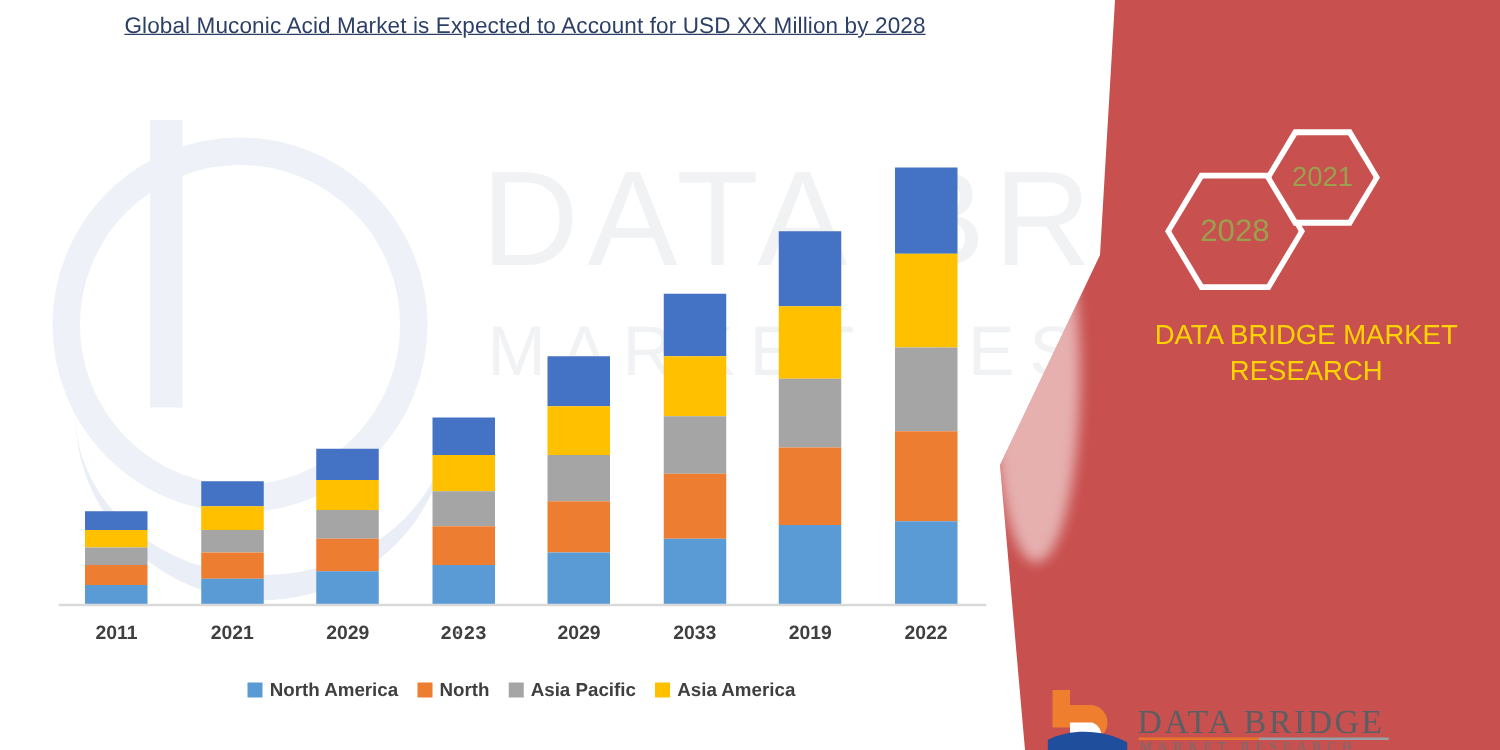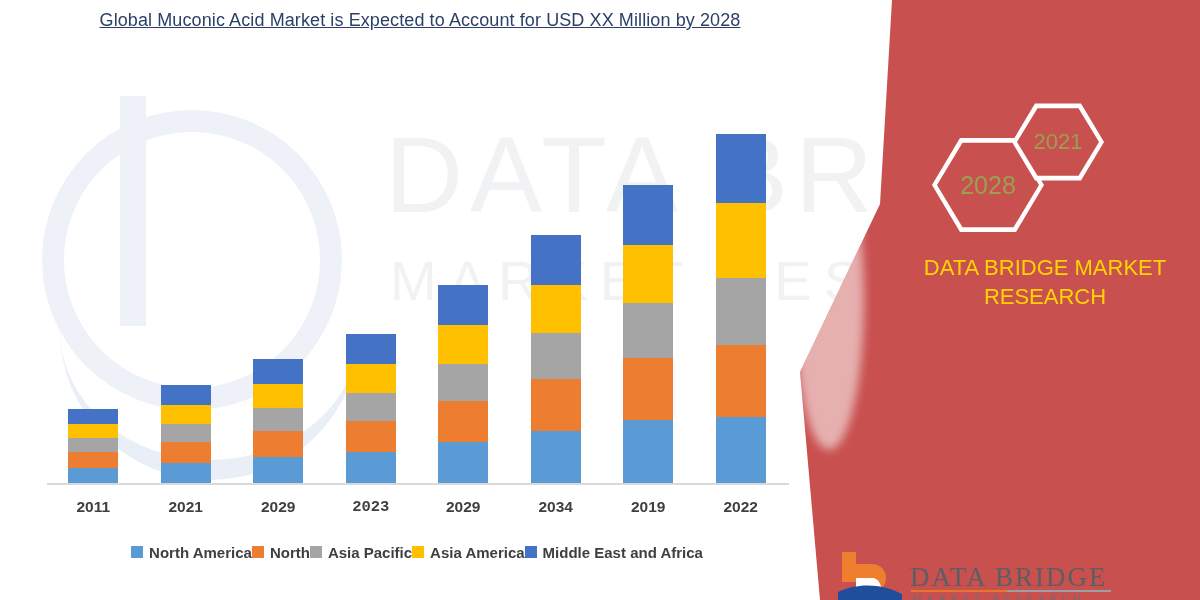--- a/index.html
+++ b/index.html
@@ -54,21 +54,21 @@
   
   #xlabels { position: absolute; left: 47px; top: 498px; width: 740px; height: 22px; }
   .xtick {
     position: absolute; width: 70px; text-align: center; top: 0;
     font-size: 15.5px; font-weight: bold; color: #3f3f3f;
   }
 
   
   #legend {
     position: absolute; left: 47px; top: 540px; width: 740px; height: 24px;
-    display: flex; align-items: center; justify-content: center; 
+    display: flex; align-items: center; justify-content: center; gap: 15px;
   }
   .legend-item { display: flex; align-items: center; gap: 6px; }
   .legend-swatch { width: 12px; height: 12px; display: inline-block; }
   .legend-label { font-size: 15px; font-weight: bold; color: #3f3f3f; white-space: nowrap; }
 
   
   #right-panel {
     position: absolute; right: 0; top: 0; width: 400px; height: 600px;
     background: #c8504f; overflow: hidden;
     clip-path: polygon(23% 0, 100% 0, 100% 100%, 5% 100%, 0 62%, 20% 34%);
@@ -194,45 +194,41 @@
           <div class="seg" style="height: 67px; background: rgb(91, 155, 213);"></div>
         </div>
       </div>
     <div id="axis-line"></div>
     <div id="xlabels">
         <div class="xtick" style="left: 11.25px;">2011</div>
         <div class="xtick" style="left: 103.75px;">2021</div>
         <div class="xtick" style="left: 196.25px;">2029</div>
         <div class="xtick" style="left: 288.75px; font-family: Liberation Mono, monospace;">2023</div>
         <div class="xtick" style="left: 381.25px;">2029</div>
-        <div class="xtick" style="left: 473.75px;">2034</div>
+        <div class="xtick" style="left: 473.75px;">2033</div>
         <div class="xtick" style="left: 566.25px;">2019</div>
         <div class="xtick" style="left: 658.75px;">2022</div>
       </div>
 
     <div id="legend">
         <div class="legend-item">
           <span class="legend-swatch" style="background: rgb(91, 155, 213);"></span>
           <span class="legend-label">North America</span>
         </div>
         <div class="legend-item">
           <span class="legend-swatch" style="background: rgb(237, 125, 49);"></span>
           <span class="legend-label">North</span>
         </div>
         <div class="legend-item">
           <span class="legend-swatch" style="background: rgb(165, 165, 165);"></span>
           <span class="legend-label">Asia Pacific</span>
         </div>
         <div class="legend-item">
           <span class="legend-swatch" style="background: rgb(255, 192, 0);"></span>
           <span class="legend-label">Asia America</span>
-        </div>
-        <div class="legend-item">
-          <span class="legend-swatch" style="background: rgb(68, 114, 196);"></span>
-          <span class="legend-label">Middle East and Africa</span>
         </div>
       </div>
   </div>
 
   <div id="right-panel"></div>
 
 
   <div class="hexagon" id="hex-2028">
     <div class="hexagon-inner">
       <span class="hex-label">2028</span>

